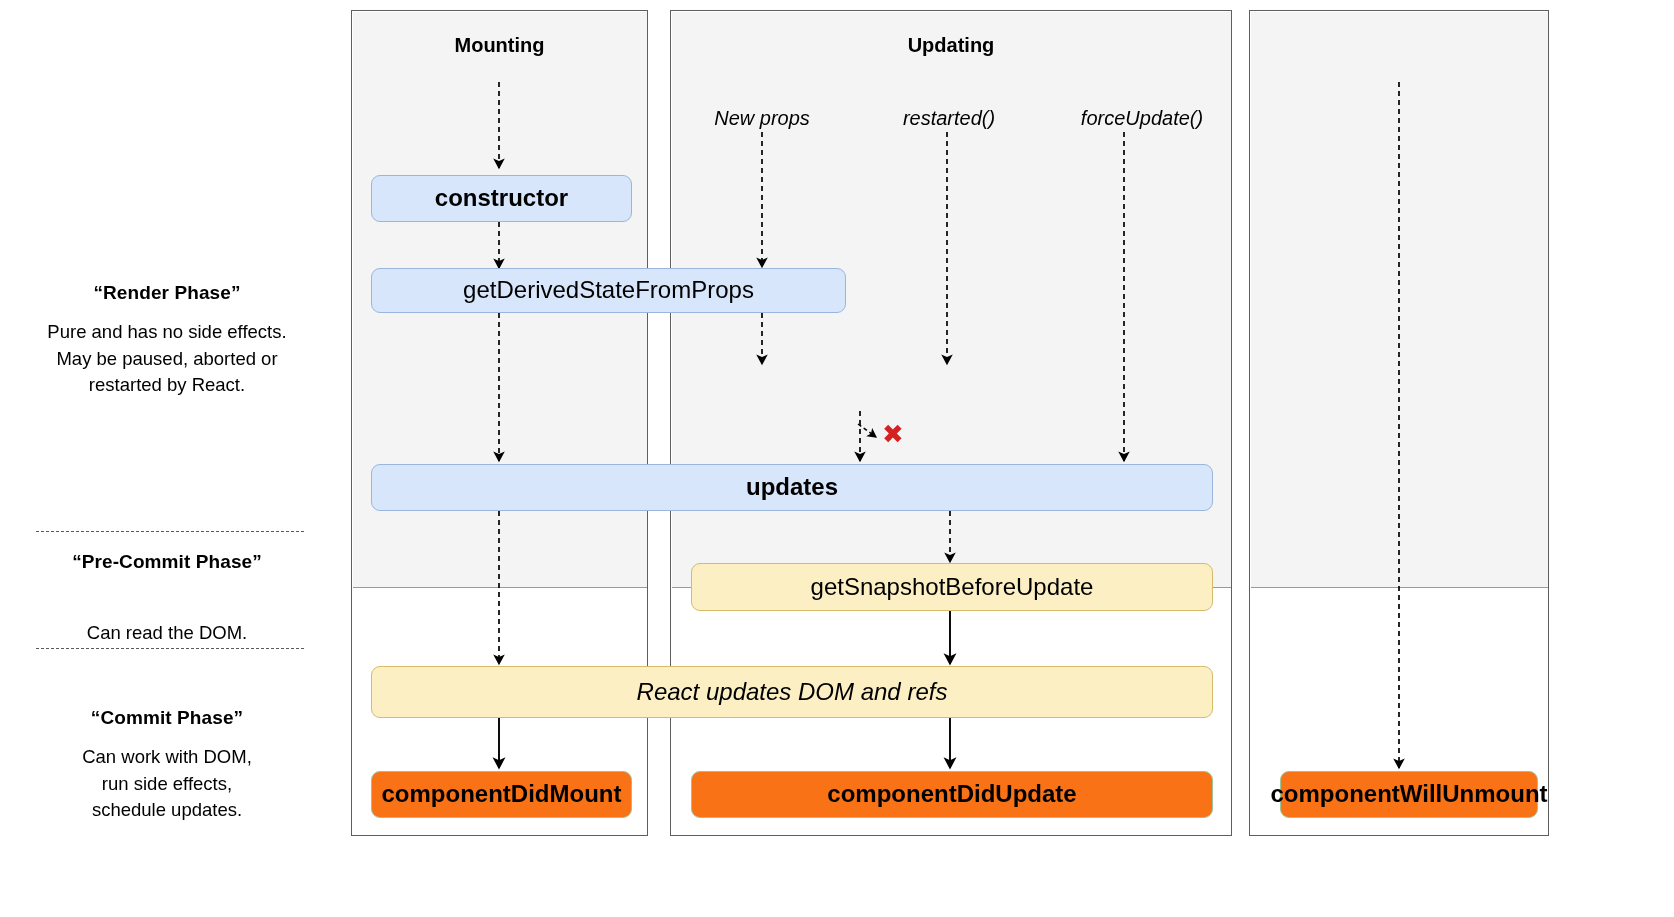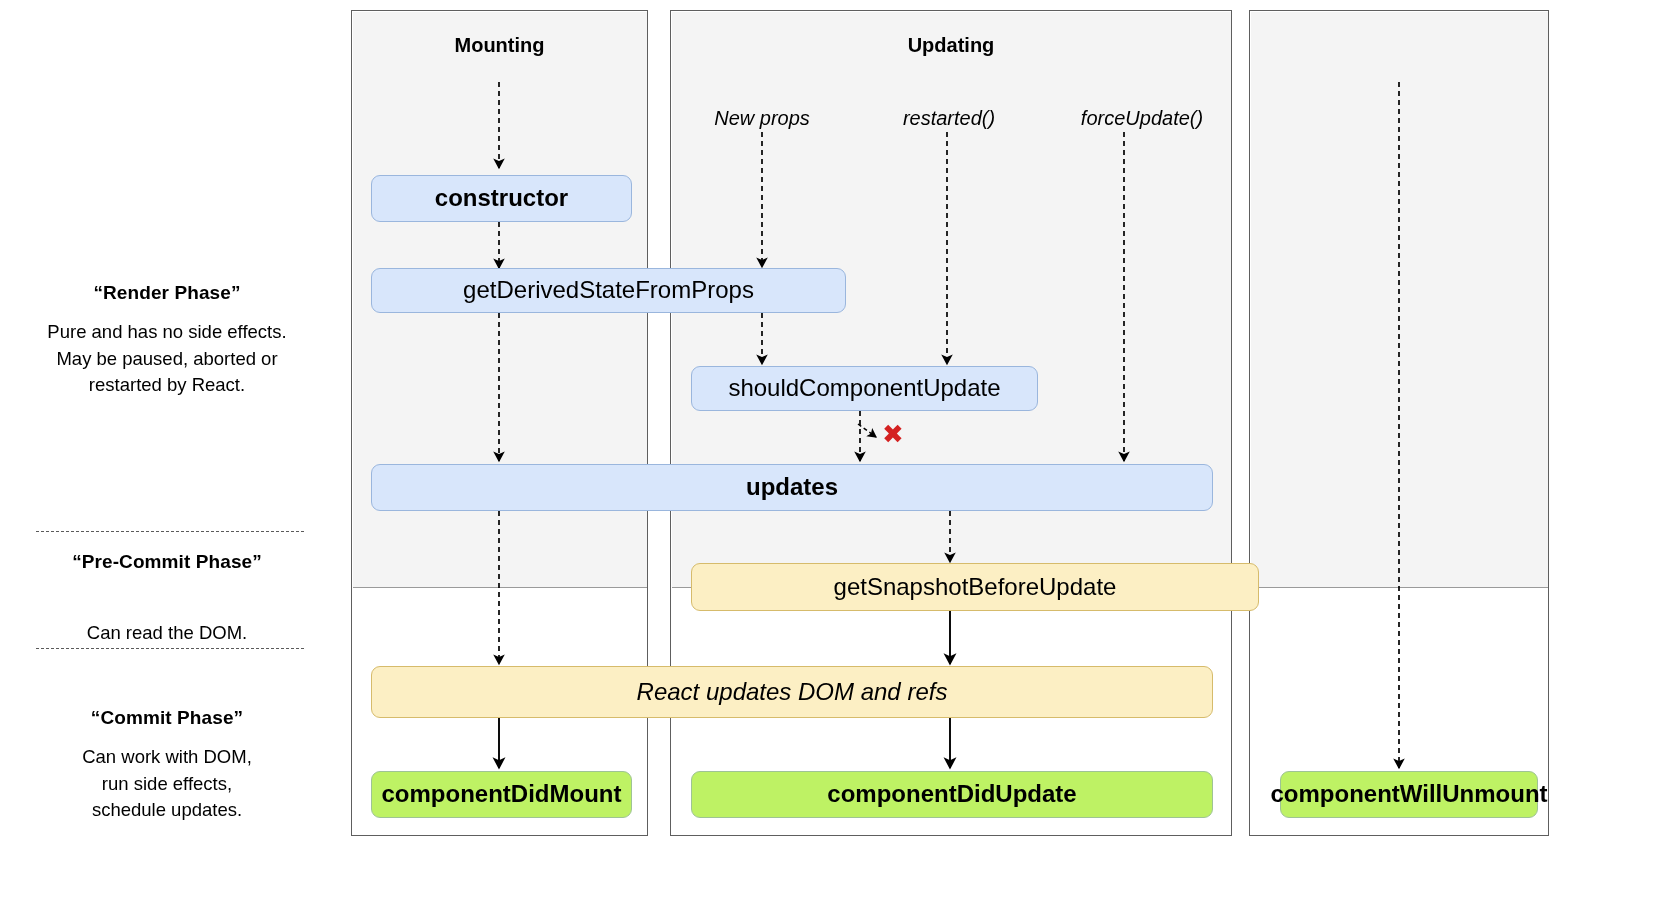--- a/index.html
+++ b/index.html
@@ -80,21 +80,21 @@
     display: flex;
     align-items: center;
     justify-content: center;
     font-size: 24px;
     color: #000;
     text-align: center;
     line-height: 1.2;
   }
   .node.blue   { background: #d8e6fb; border: 1.4px solid #9ab6dd; }
   .node.yellow { background: #fcefc4; border: 1.4px solid #d6bb6b; }
-  .node.green  { background: #bef264; border: 1.4px solid #9ec395; }
+  .node.green  { background: #f97316; border: 1.4px solid #9ec395; }
   .node.bold   { font-weight: bold; }
   .node.italic { font-style: italic; }
 
   
   #arrows {
     position: absolute;
     left: 0; top: 0;
     width: 1674px; height: 917px;
     pointer-events: none;
   }
@@ -187,25 +187,24 @@
 
     <line x1="1399" y1="82" x2="1399" y2="768" stroke="#000" stroke-width="1.7" stroke-dasharray="5,4" marker-end="url(#ah)"></line>
   </svg>
 
   <div class="xmark" style="left:882px; top:421px;">✖</div>
 
   <div class="node blue bold" style="left:371px; top:175px; width:261px; height:47px;">constructor</div>
 
   <div class="node blue" style="left:371px; top:268px; width:475px; height:45px;">getDerivedStateFromProps</div>
 
-  <div class="node blue" style="left:691px; top:366px; width:347px; height:45px;">shouldComponentUpdate</div>
 
   <div class="node blue bold" style="left:371px; top:464px; width:842px; height:47px;">updates</div>
 
-  <div class="node yellow" style="left:691px; top:563px; width:568px; height:48px;">getSnapshotBeforeUpdate</div>
+  <div class="node yellow" style="left:691px; top:563px; width:522px; height:48px;">getSnapshotBeforeUpdate</div>
 
   <div class="node yellow italic" style="left:371px; top:666px; width:842px; height:52px;">React updates DOM and refs</div>
 
   <div class="node green bold" style="left:371px; top:771px; width:261px; height:47px;">componentDidMount</div>
 
   <div class="node green bold" style="left:691px; top:771px; width:522px; height:47px;">componentDidUpdate</div>
 
   <div class="node green bold" style="left:1280px; top:771px; width:258px; height:47px;">componentWillUnmount</div>
 
 </div>

